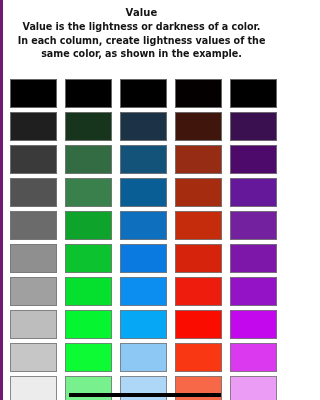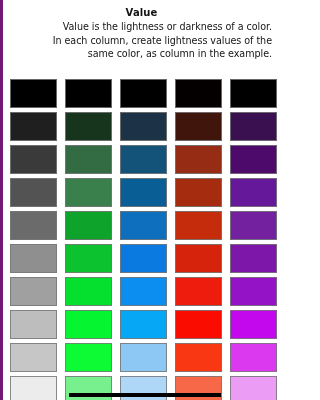--- a/index.html
+++ b/index.html
@@ -30,26 +30,25 @@
   .title {
     font-size: 10px;
     font-weight: bold;
     color: #141414;
     letter-spacing: 0.1px;
     line-height: 13px;
     margin: 0 0 1px 0;
   }
   .instructions {
     font-size: 9.6px;
-    font-weight: normal;
+    font-weight: bold;
     color: #141414;
     line-height: 13.5px;
     margin: 0;
     letter-spacing: -0.05px;
-    text-align: right;
   }
   .instructions .line {
     display: block;
     white-space: nowrap;
   }
   .grid {
     position: absolute;
     top: 79px;
     left: 7px;
     width: 278px;
@@ -81,21 +80,21 @@
 </head>
 <body>
 
 <div id="page">
 
   <div class="header">
     <div class="title">Value</div>
     <div class="instructions">
       <span class="line">Value is the lightness or darkness of a color.</span>
       <span class="line">In each column, create lightness values of the</span>
-      <span class="line">same color, as column in the example.</span>
+      <span class="line">same color, as shown in the example.</span>
     </div>
   </div>
 
   <div class="grid" id="color-grid">
       <div class="grid-row">
         <div class="swatch" style="background: rgb(0, 0, 0);"></div>
         <div class="swatch" style="background: rgb(0, 0, 0);"></div>
         <div class="swatch" style="background: rgb(0, 0, 0);"></div>
         <div class="swatch" style="background: rgb(4, 0, 0);"></div>
         <div class="swatch" style="background: rgb(0, 0, 0);"></div>

